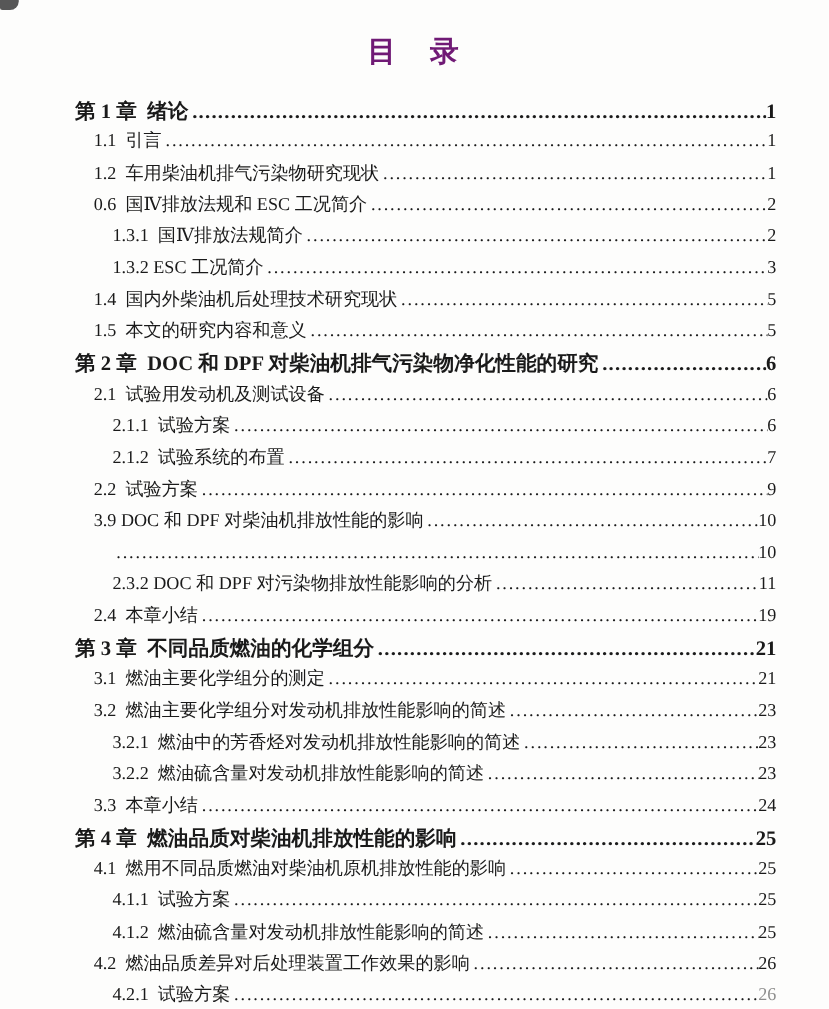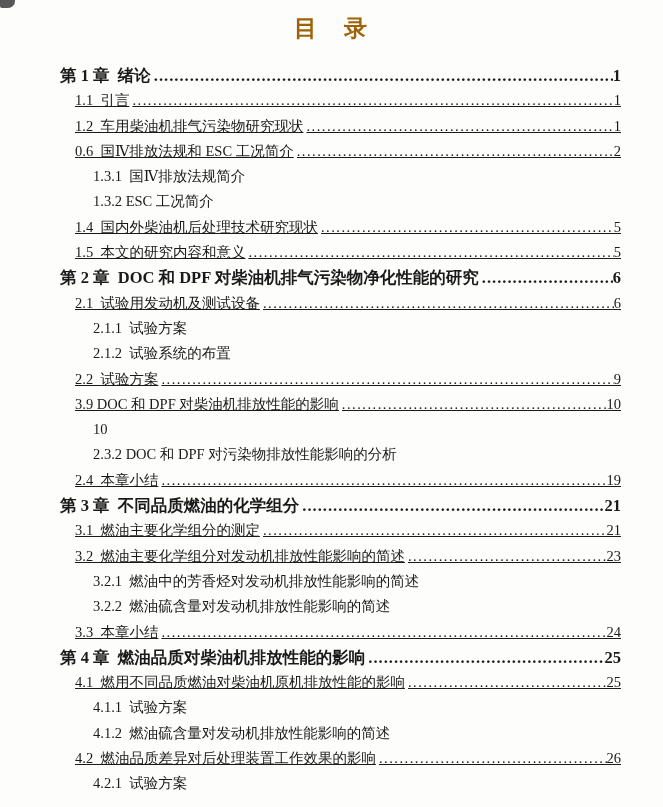--- a/index.html
+++ b/index.html
@@ -17,44 +17,44 @@
     box-sizing:border-box;
   }
   .scan-artifact {
     position:absolute; top:0; left:0;
     width:15px; height:8px;
     background:#3a3a3a;
     border-radius:0 0 7px 2px;
     opacity:.85;
   }
   .doc-title {
-    padding-top:13px;
+    padding-top:26px;
     text-align:center;
     font-size:23px;
     font-weight:bold;
     letter-spacing:2px;
     white-space:pre;
-    color:#a16207;
+    color:#701a75;
   }
   .toc {
     margin-top:19px;
     padding-left:60px;
     padding-right:42px;
   }
   .toc-row {
     display:flex;
     align-items:baseline;
     height:25.3px;
     line-height:25.3px;
     font-size:14.5px;
     overflow:hidden;
   }
   .toc-row.l1 { font-weight:bold; font-size:16.5px; padding-left:0; }
-  .toc-row.l2 { padding-left:15px;text-decoration:underline; }
-  .toc-row.l3 { padding-left:30px;flex-direction:column; }
+  .toc-row.l2 { padding-left:15px; }
+  .toc-row.l3 { padding-left:30px; }
   .entry-label { white-space:pre; flex:none; }
   .dot-leader {
     flex:1 1 auto;
     overflow:hidden;
     white-space:nowrap;
     letter-spacing:1.5px;
     margin-left:3px;
     min-width:10px;
   }
   .toc-row.l1 .dot-leader { letter-spacing:1px; }

